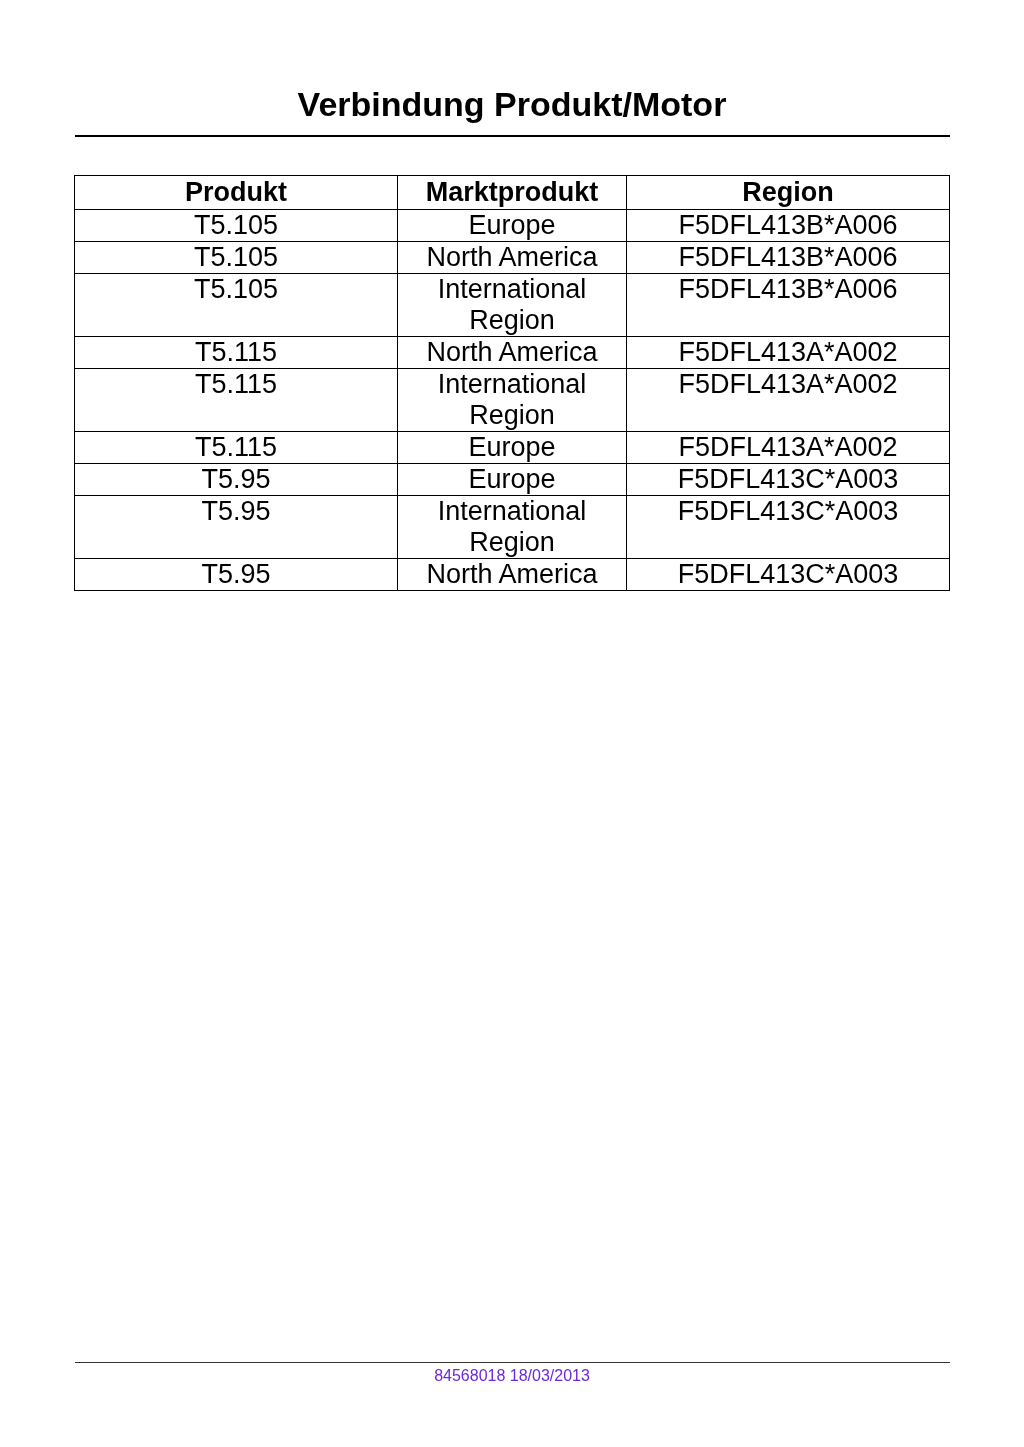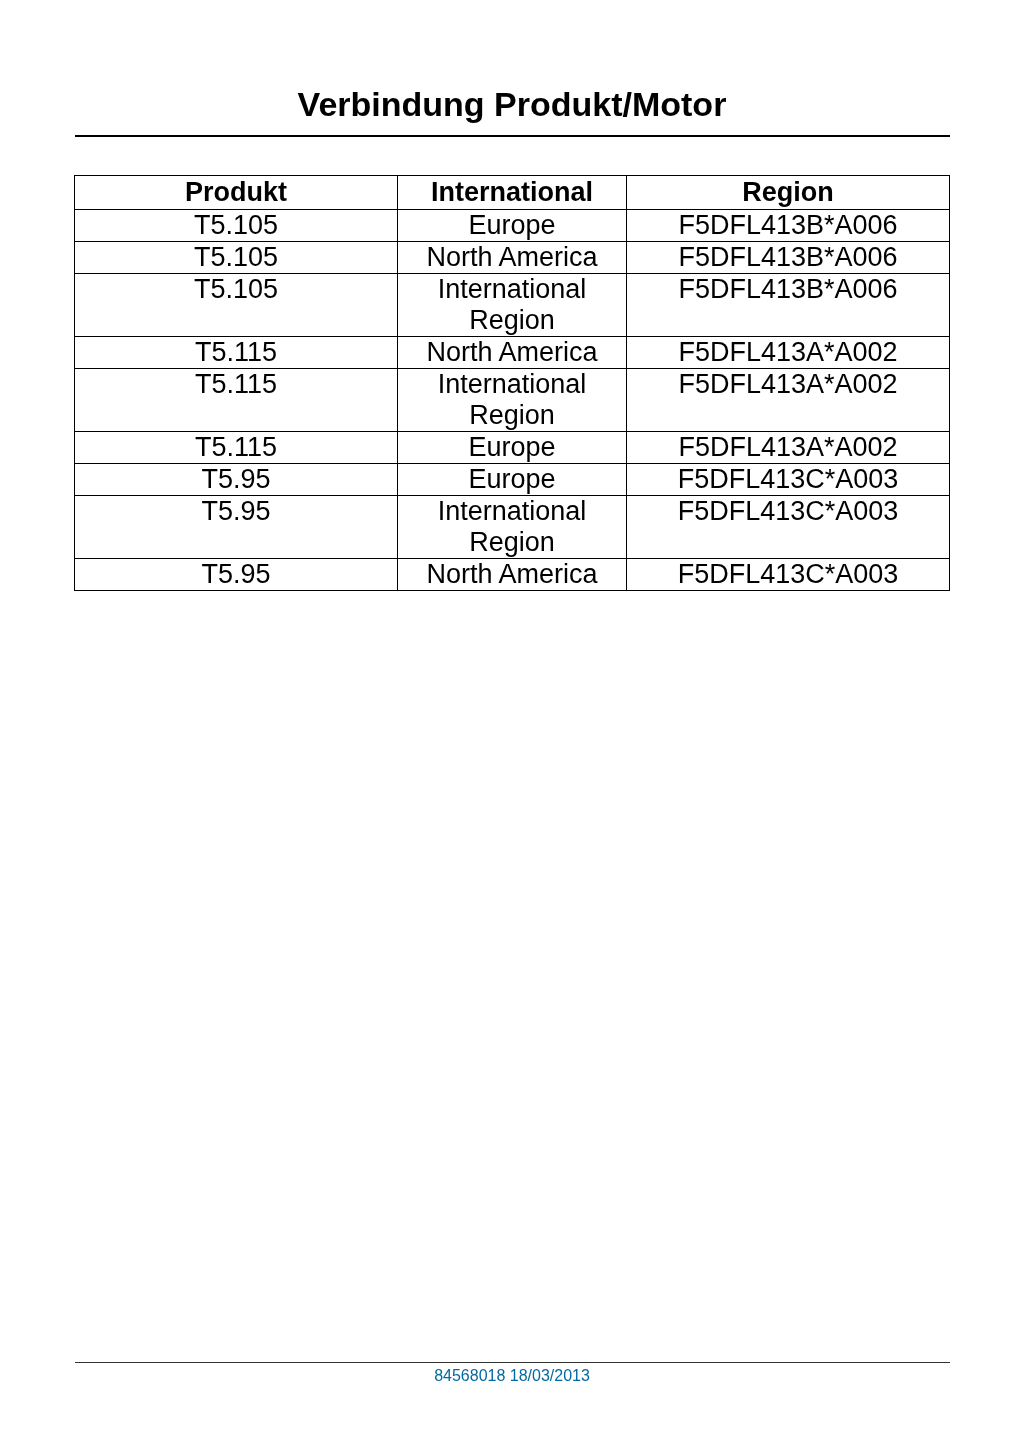--- a/index.html
+++ b/index.html
@@ -72,42 +72,42 @@
     border: none;
     border-top: 1px solid #333333;
     height: 0;
   }
   .footer-text {
     display: block;
     margin-top: 4px;
     text-align: center;
     font-size: 16px;
     line-height: 18px;
-    color: #0369a1;
+    color: #6d28d9;
   }
 </style>
 </head>
 <body>
 
 <div class="page">
 
   <h1 class="title">Verbindung Produkt/Motor</h1>
 
   <hr class="title-rule">
 
   <table class="product-table">
     <colgroup>
       <col class="c1">
       <col class="c2">
       <col class="c3">
     </colgroup>
     <thead>
       <tr>
           <th>Produkt</th>
-          <th>International</th>
+          <th>Marktprodukt</th>
           <th>Region</th>
         </tr>
     </thead>
     <tbody>
         <tr>
           <td>T5.105</td>
           <td>Europe</td>
           <td>F5DFL413B*A006</td>
         </tr>
         <tr>

